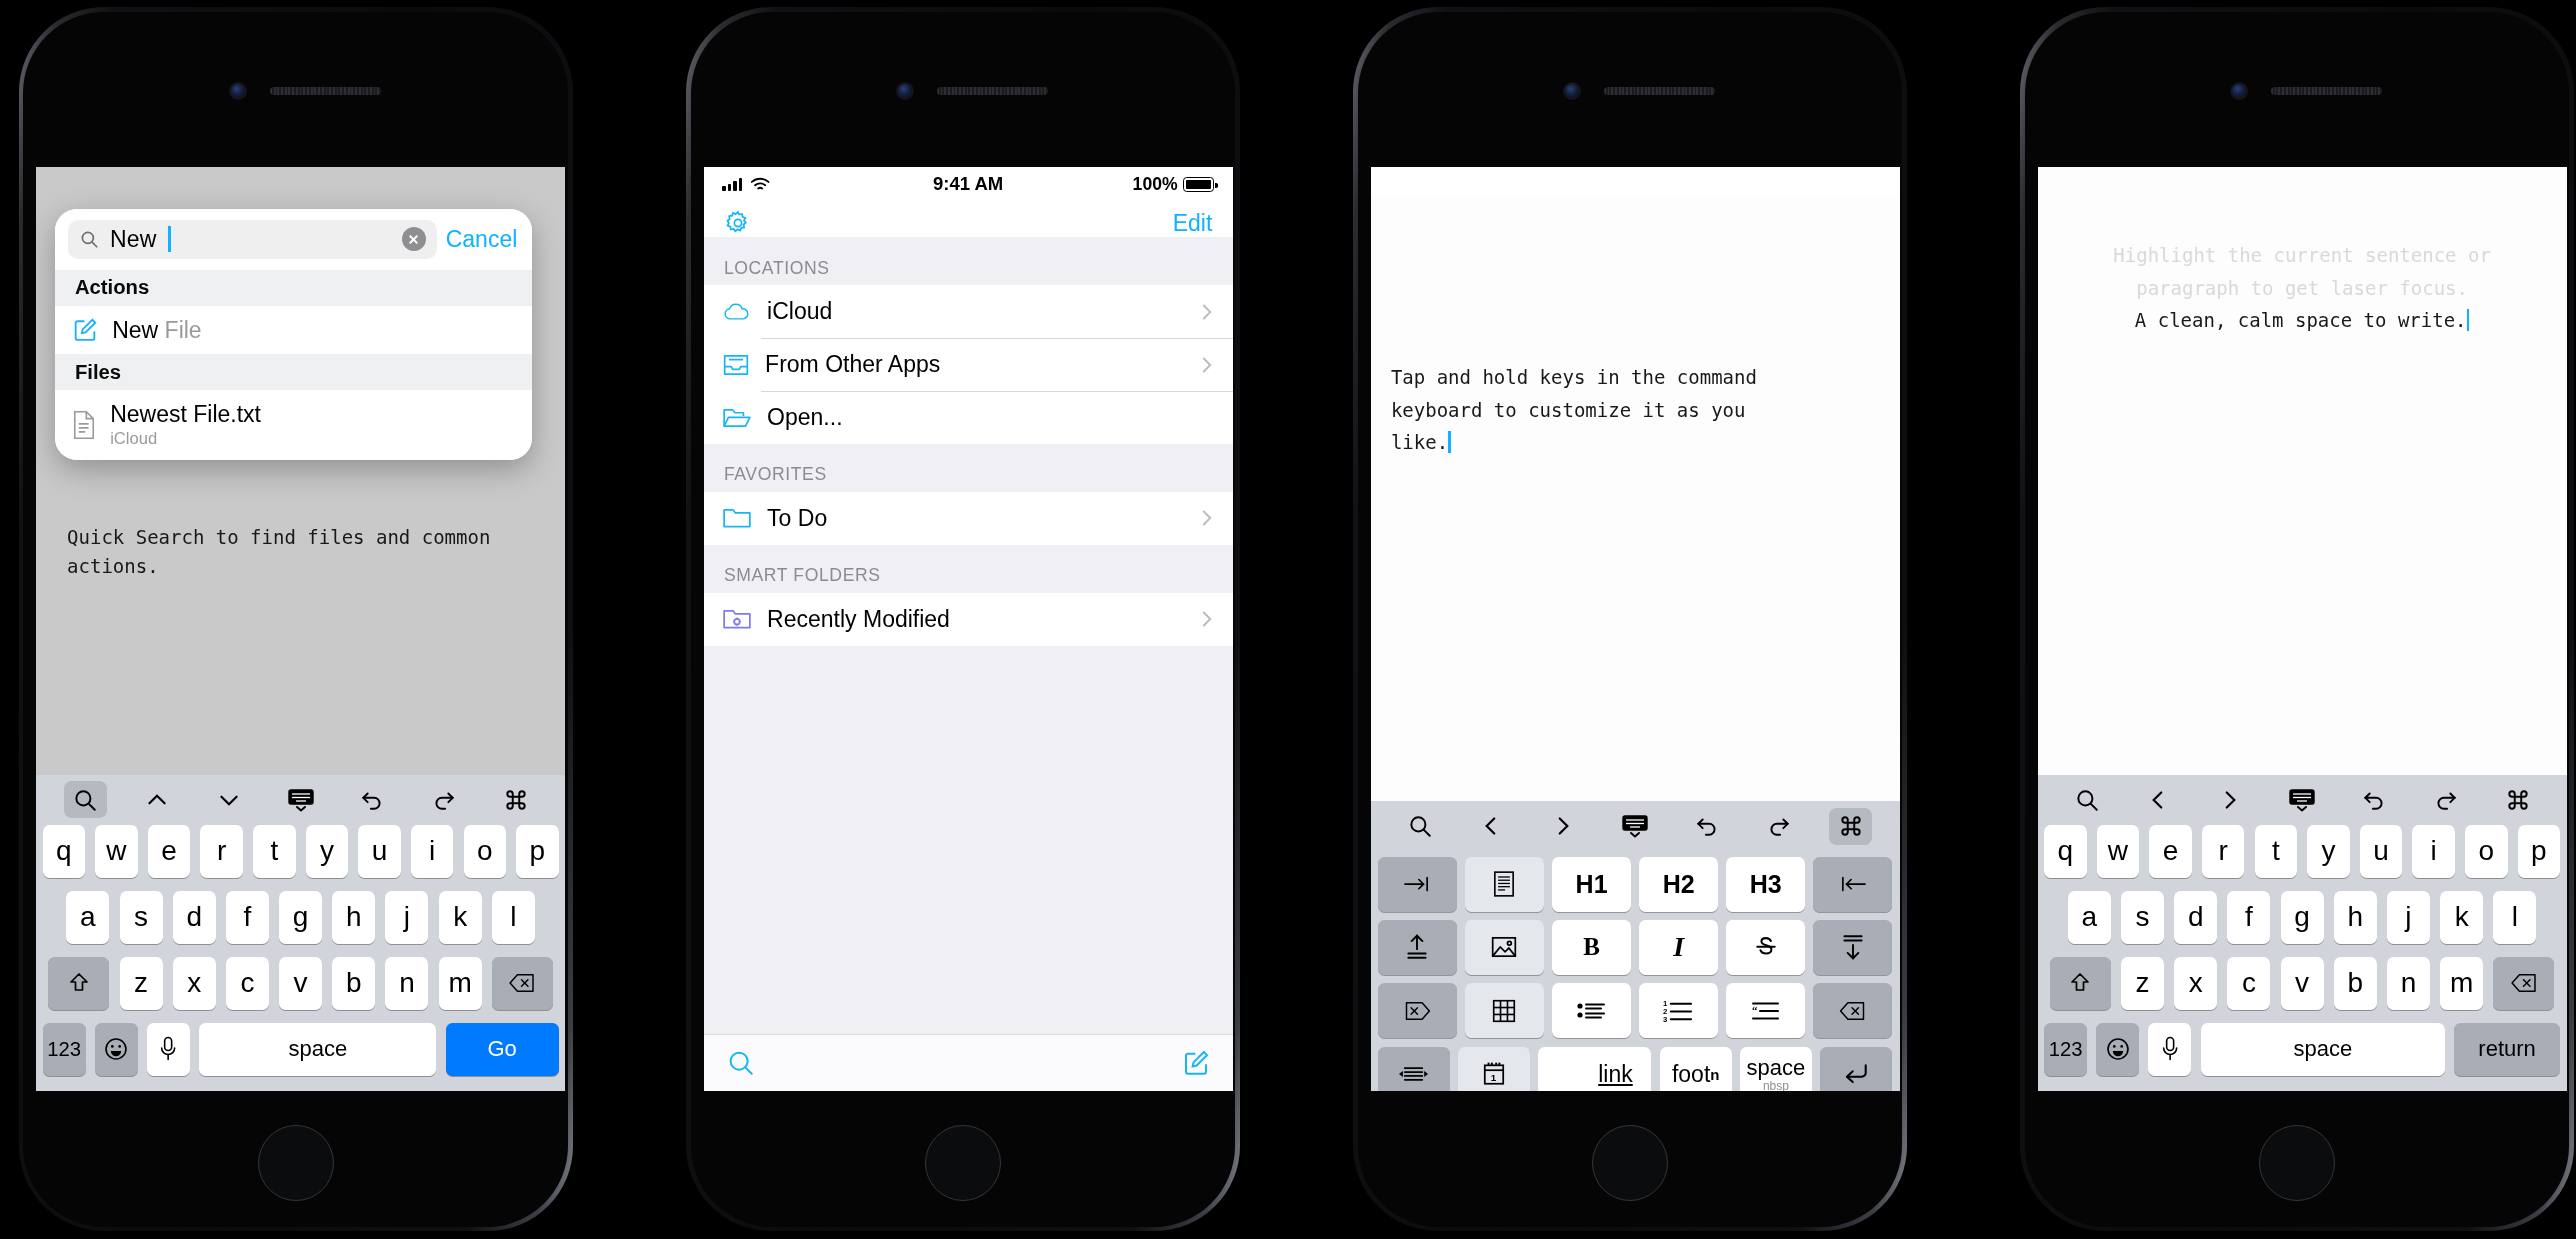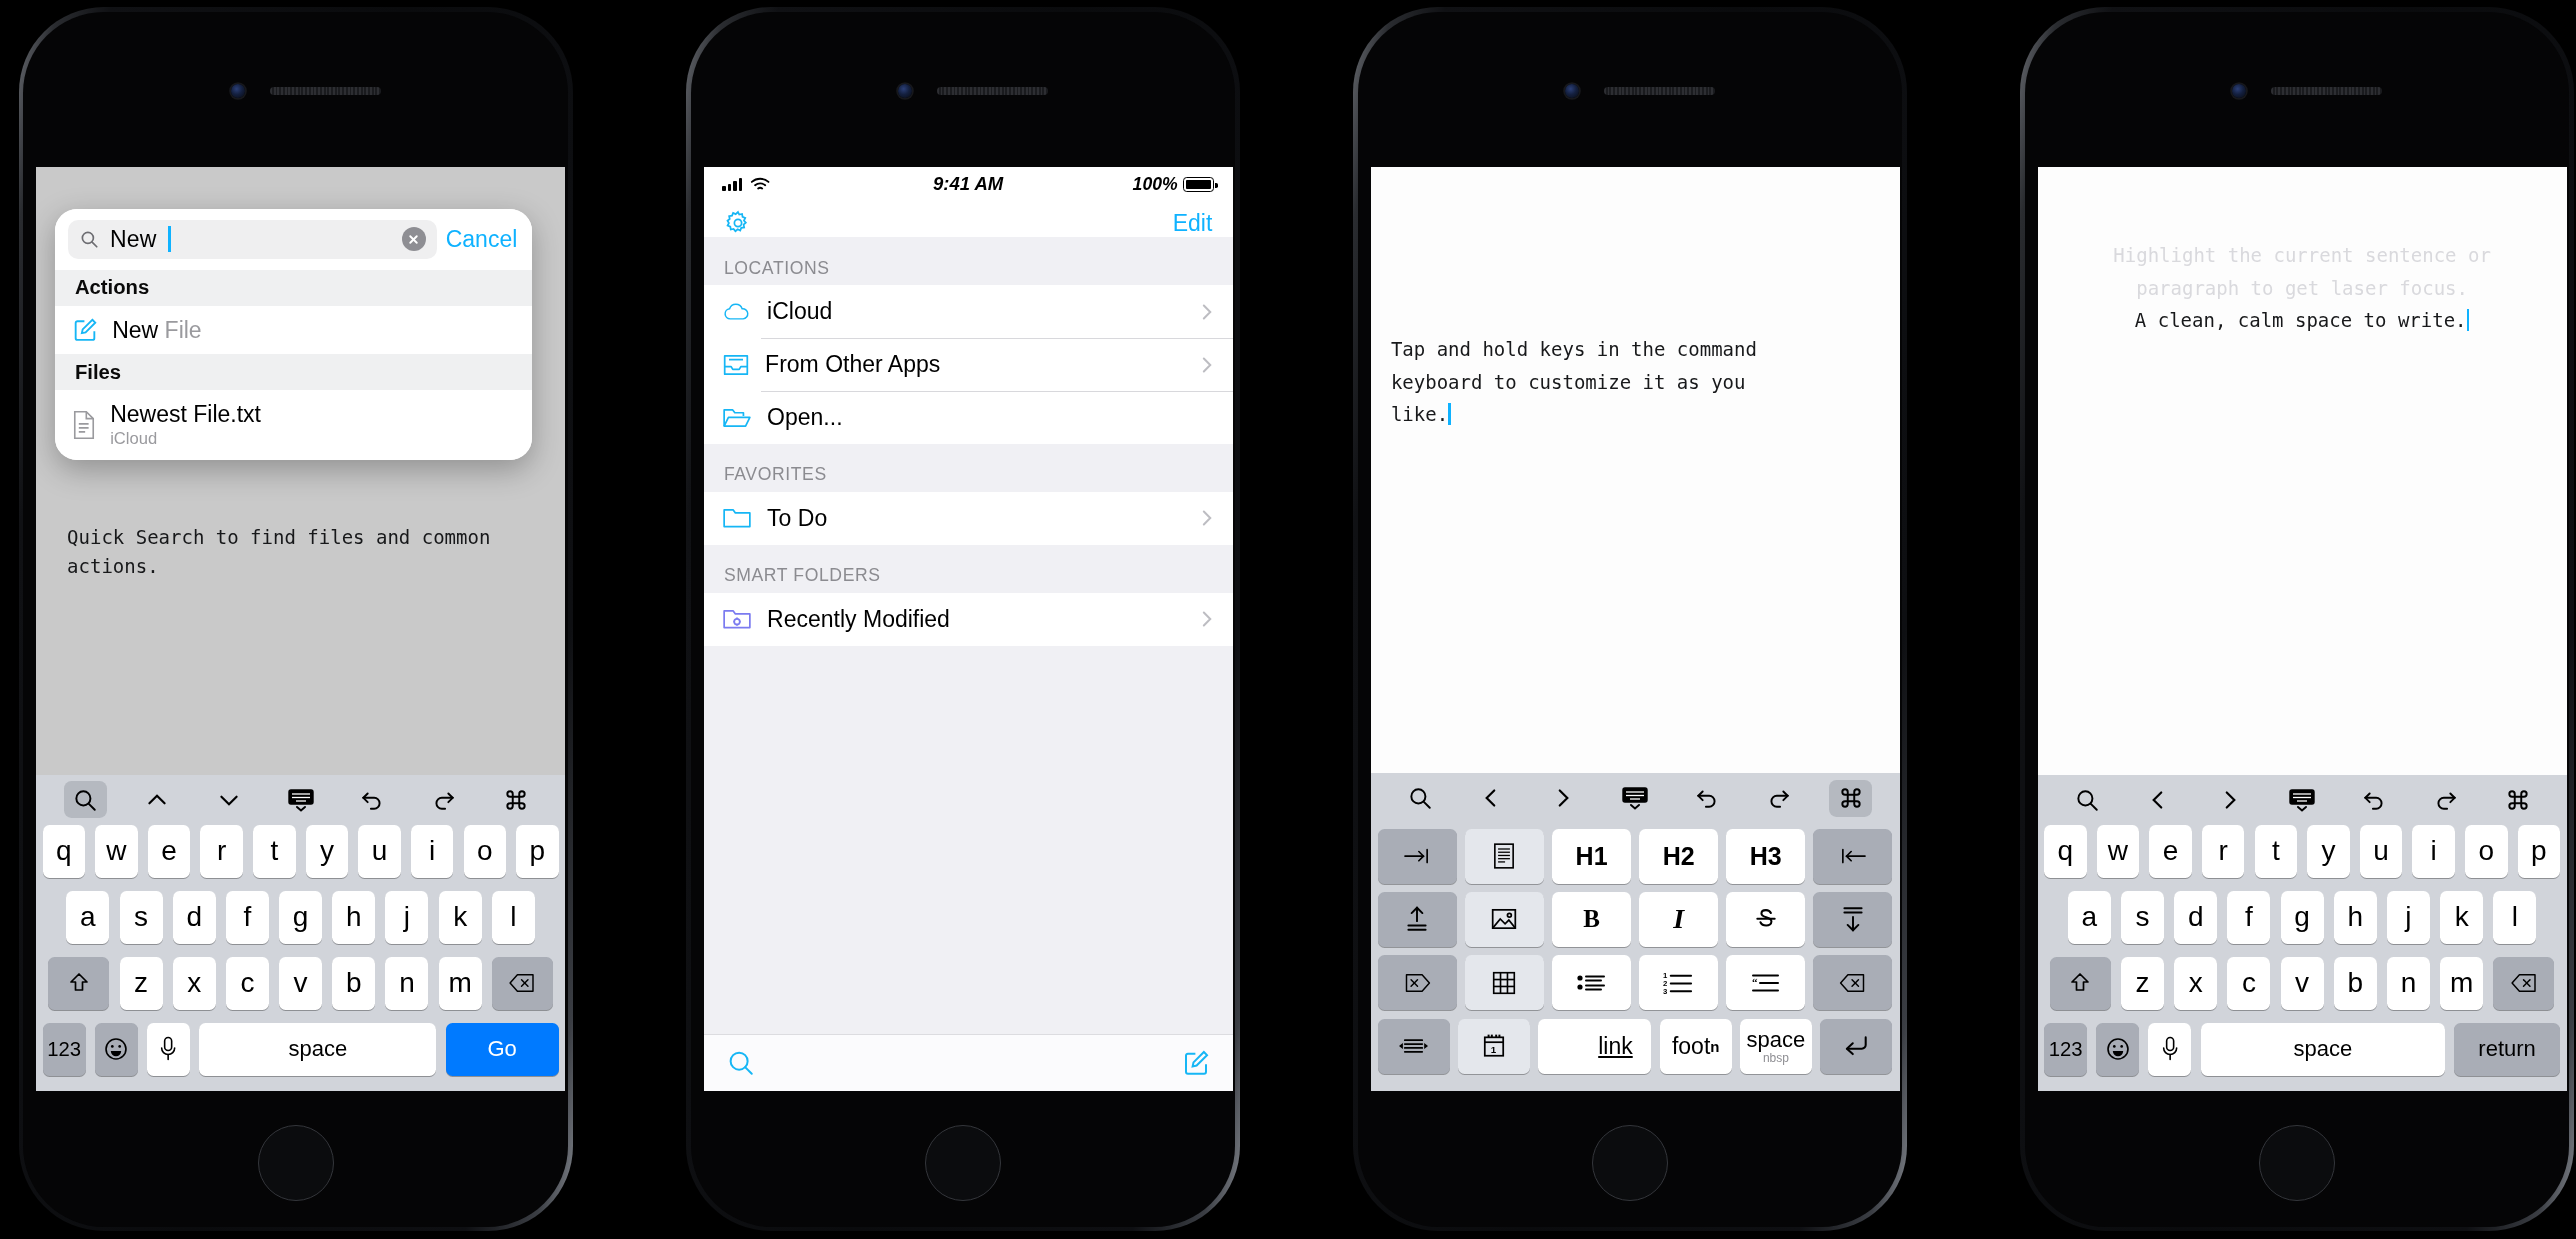--- a/index.html
+++ b/index.html
@@ -53,21 +53,21 @@
     position: absolute; top: 155px; left: 13px;
     width: 529px; height: 924px;
     overflow: hidden;
     background: #fff;
   }
 
   
   .statusbar {
     height: 35px; display: flex; align-items: center;
     padding: 0 18.5px; font-size: 18.5px; font-weight: bold; color: #000;
-    background: #fff; position: relative; font-style: italic;
+    background: #fff; position: relative;
   }
   .sb-left { display: flex; align-items: center; gap: 7.4px; }
   .sb-center { position: absolute; left: 0; right: 0; text-align: center; font-size: 18.5px; font-weight: bold; }
   .sb-right { margin-left: auto; display: flex; align-items: center; gap: 5.5px; font-size: 17.6px; font-weight: bold; }
   .bars { display: flex; align-items: flex-end; gap: 1.8px; height: 13px; }
   .bars i { display: block; width: 3.7px; background: #000; border-radius: 0.9px; }
   .bars i:nth-child(1){height:4.6px} .bars i:nth-child(2){height:7.4px}
   .bars i:nth-child(3){height:10.2px} .bars i:nth-child(4){height:13px}
   .batt { width: 31px; height: 15px; border: 1.8px solid #000; border-radius: 3.7px; position: relative; padding: 1.8px; }
   .batt::after { content:''; position:absolute; right:-4.6px; top:4.6px; width:2.8px; height:5.5px; background:#000; border-radius:0 1.8px 1.8px 0;}
@@ -483,21 +483,21 @@
   </div>
 
   <div class="device dev3">
     <div class="device-inner">
       <div class="camera"></div>
       <div class="speaker"></div>
       <div class="home"></div>
 
       <div class="screen">
         <div class="editor">
-          <div class="ed-text" style="padding-top:166px;"><span>Tap and hold keys in the command
+          <div class="ed-text" style="padding-top:166px;margin-top:28px;"><span>Tap and hold keys in the command
 keyboard to customize it as you
 like.</span><span class="caret2"></span></div>
 
           <div class="kbwrap">
             <div class="kbtoolbar">
               <span class="tb-item">
                 <svg width="26" height="26" viewBox="0 0 24 24" fill="none" stroke="#000" stroke-width="1.8">
                     <circle cx="10.5" cy="10.5" r="6.5"></circle>
                     <line x1="15.3" y1="15.3" x2="21" y2="21" stroke-linecap="round"></line>
                   </svg>

